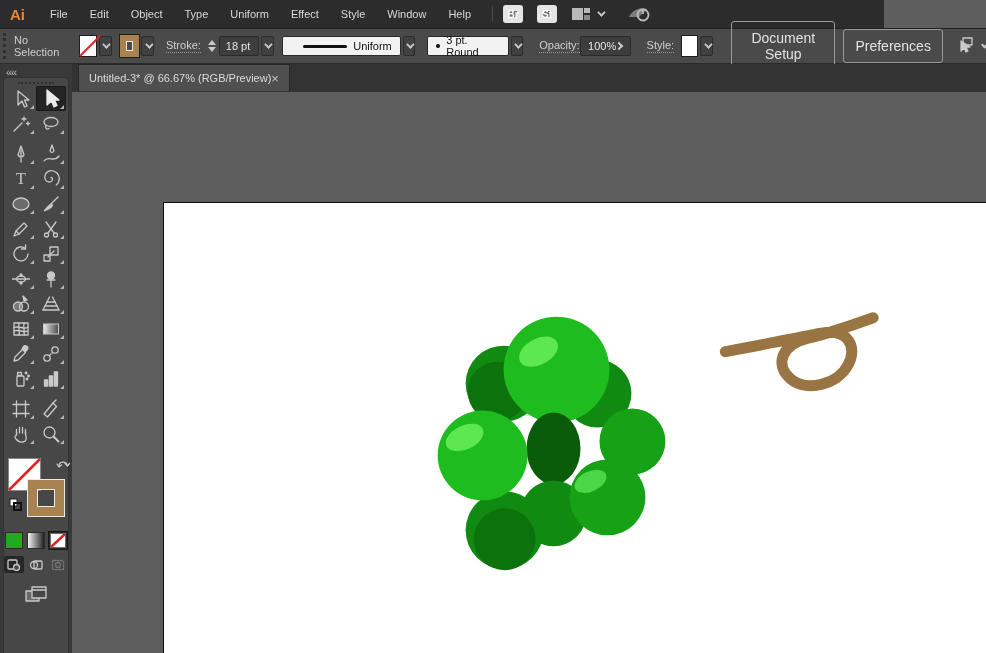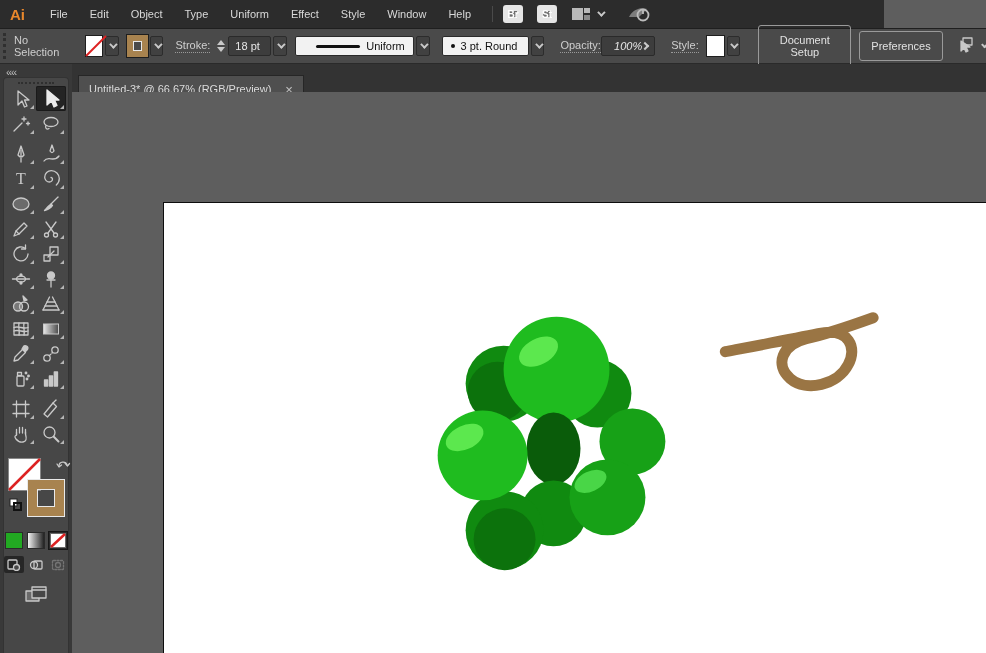--- a/index.html
+++ b/index.html
@@ -23,21 +23,21 @@
   .cb-link { color:#cfcfcf; border-bottom:1px dotted #9a9a9a; padding-bottom:1px; cursor:default; }
   .swatch { width:22px; height:22px; background:#fff; border:1px solid #1e1e1e; position:relative; }
   .none-slash { position:absolute; left:-1px; top:-1px; width:22px; height:22px; }
   .stroke-swatch { width:22px; height:22px; border:6px solid #a8834f; outline:1px solid #1e1e1e; background:transparent; box-shadow:inset 0 0 0 1px #e9e9e9; }
   .drop-btn { width:16px; height:20px; display:flex; align-items:center; justify-content:center; background:#414141; border:1px solid #2c2c2c; border-radius:2px; margin-left:2px; }
   .field { background:#3d3d3d; border:1px solid #2a2a2a; border-radius:2px; color:#e6e6e6; height:20px; display:flex; align-items:center; padding:0 6px; }
   .white-drop { background:#f2f2f2; color:#111; height:20px; border:1px solid #2a2a2a; border-radius:2px; display:flex; align-items:center; padding:0 8px; gap:6px; }
   .stepper { display:flex; flex-direction:column; gap:2px; margin-right:3px; }
   .tri-up { width:0; height:0; border-left:4px solid transparent; border-right:4px solid transparent; border-bottom:5px solid #c9c9c9; }
   .tri-down { width:0; height:0; border-left:4px solid transparent; border-right:4px solid transparent; border-top:5px solid #c9c9c9; }
-  .cb-btn { border:1px solid #9a9a9a; border-radius:3px; color:#e2e2e2; padding:8px 11px; background:transparent; font-size:11px; font-family:"Liberation Sans",sans-serif; }
+  .cb-btn { border:1px solid #9a9a9a; border-radius:3px; color:#e2e2e2; padding:8px 11px; background:transparent; font-size:14px; font-family:"Liberation Sans",sans-serif; }
   .profile-line { width:52px; height:3px; background:#111; border-radius:2px; }
   .brush-dot { width:4px; height:4px; border-radius:50%; background:#111; }
 
   
   .dock { position:absolute; left:0; top:64px; width:72px; bottom:0; background:#393939; }
   .tb-collapse { position:absolute; left:6px; top:2px; color:#bdbdbd; font-size:11px; letter-spacing:-1px; }
   .toolbar { position:absolute; left:3px; top:13px; width:66px; bottom:0; background:#474747; border:1px solid #333; border-bottom:none; border-radius:4px 4px 0 0; }
   .tb-grip { width:36px; margin:4px auto 2px auto; border-top:2px dotted #2f2f2f; }
   .tools { display:grid; grid-template-columns:30px 30px; justify-content:center; }
   .tool { width:30px; height:25px; display:flex; align-items:center; justify-content:center; position:relative; border-radius:2px; }
@@ -55,21 +55,21 @@
   .color-row { display:flex; gap:4px; justify-content:center; margin-top:4px; }
   .cbtn { width:18px; height:17px; border:1px solid #2a2a2a; position:relative; }
   .cbtn.pressed { outline:1px solid #171717; box-shadow:0 0 0 1px #6a6a6a inset; }
   .mode-row { display:flex; gap:2px; justify-content:center; margin-top:7px; }
   .mode { width:20px; height:17px; display:flex; align-items:center; justify-content:center; border-radius:2px; }
   .mode.sel { background:#262626; }
   .screen-mode { display:flex; justify-content:center; margin-top:10px; }
 
   
   .tabstrip { position:absolute; left:72px; top:64px; right:0; height:28px; background:#333333; }
-  .doc-tab { position:absolute; left:6px; top:11px; height:27px; background:#4f4f4f; border:1px solid #262626; border-bottom:none; display:flex; align-items:center; padding:0 10px; gap:14px; color:#dcdcdc; }
+  .doc-tab { position:absolute; left:6px; top:0; height:27px; background:#4f4f4f; border:1px solid #262626; border-bottom:none; display:flex; align-items:center; padding:0 10px; color:#dcdcdc; }
   .tab-close { color:#c3c3c3; font-size:13px; line-height:1; }
   .canvas { position:absolute; left:72px; top:92px; right:0; bottom:0; background:#5e5e5e; }
   .artboard { position:absolute; left:91px; top:110px; right:0; bottom:0; background:#ffffff; border-left:1px solid #0d0d0d; border-top:1px solid #0d0d0d; }
   .artwork-svg { position:absolute; left:0; top:0; width:100%; height:100%; }
 </style>
 </head>
 <body>
 
 <div class="menubar">
   <span class="ai-logo">Ai</span>
@@ -140,21 +140,21 @@
 
   <span class="white-drop" style="margin-left:12px; width:100px;">
     <span class="brush-dot"></span>
     <span>3 pt. Round</span>
   </span>
   <span class="drop-btn">
       <span class="chev"></span>
     </span>
 
   <span class="cb-link" style="margin-left:16px;">Opacity:</span>
-  <span class="field" style="margin-left:0; width:62px; justify-content:flex-end;font-style:italic;">
+  <span class="field" style="margin-left:0; width:62px; justify-content:center;">
     <span>100%</span>
     <span class="chev chev-right"></span>
   </span>
 
   <span class="cb-link" style="margin-left:16px;">Style:</span>
   <span class="swatch" style="margin-left:7px;"></span>
   <span class="drop-btn">
       <span class="chev"></span>
     </span>
 

